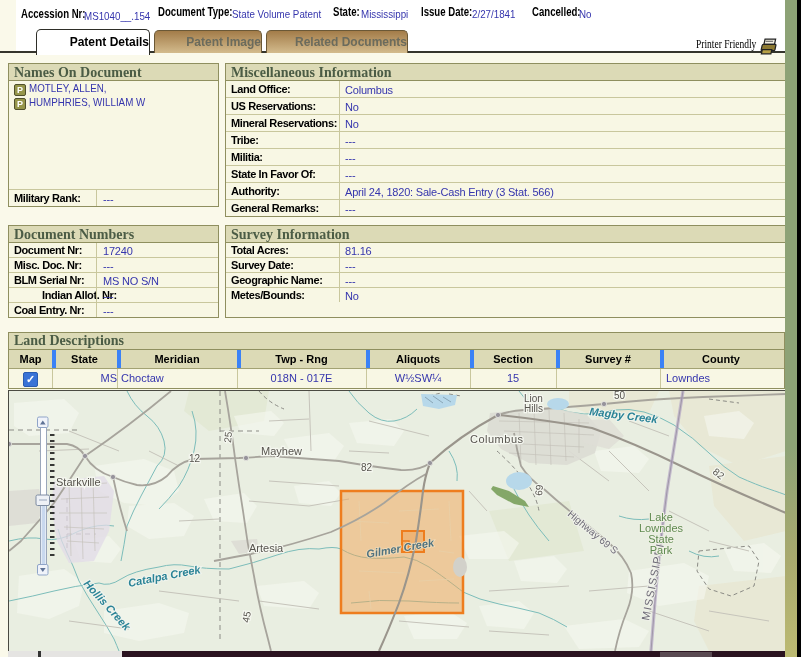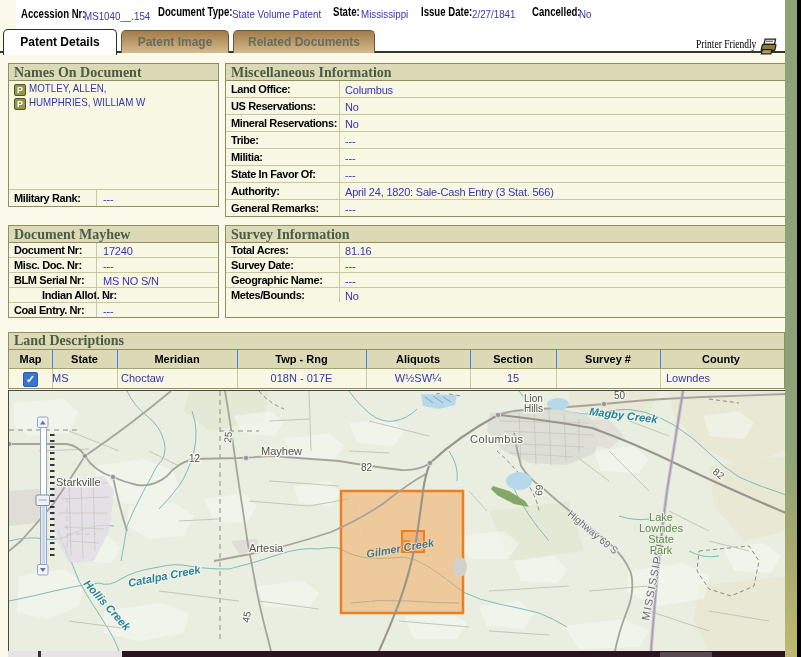--- a/index.html
+++ b/index.html
@@ -5,37 +5,37 @@
 html,body{margin:0;padding:0;width:801px;height:657px;overflow:hidden;
  font-family:"Liberation Sans",sans-serif;background:#fff;}
 #page{position:absolute;top:0;left:0;width:801px;height:657px;background:#faf9ea;}
 .abs{position:absolute;}
 #tophdr{left:16px;top:0;width:785px;height:29px;background:#fff;}
 .hlabel{font-weight:bold;font-size:12px;color:#000;display:inline-block;transform:scaleX(0.8);transform-origin:0 50%;}
 .hval{font-size:11.5px;color:#3535ad;display:inline-block;transform:scaleX(0.85);transform-origin:0 50%;}
 #tabline{left:0;top:51px;width:785px;height:2px;background:#35352d;z-index:0;}
 .tab{top:30px;height:22px;line-height:22px;border:1px solid #6b5836;border-bottom:none;
  border-radius:5px 5px 0 0;background:linear-gradient(#a37c49,#d3bb8d);
- color:#6b6b5c;font-weight:bold;font-size:12px;text-align:center;z-index:1;}
+ color:#6b6b5c;font-weight:bold;font-size:12px;text-align:right;z-index:1;margin-left:33px;}
 #tab1{left:3px;top:29px;width:112px;height:25px;line-height:25px;background:#fff;border:1px solid #2e2e28;border-bottom:none;color:#000;z-index:3;}
 #tab2{left:121px;width:106px;}
 #tab3{left:233px;width:140px;}
 #printer{left:696px;top:36px;font-family:"Liberation Serif",serif;font-size:13px;color:#000;z-index:3;white-space:nowrap;}
 #rstrip{left:785px;top:0;width:16px;height:657px;
  background:linear-gradient(180deg,#8da276 0%,#8da276 68%,#a8a96e 85%,#bcba72 100%);}
 #redge{left:797px;top:0;width:4px;height:657px;background:#010101;}
 .box{background:#f8f7e4;border:1px solid #8f8f5f;}
 .bhead{background:#dcdab6;border-bottom:1px solid #8f8f5f;color:#4b5c45;
  font-family:"Liberation Serif",serif;font-weight:bold;font-size:14px;height:15px;line-height:15px;padding:1px 0 0 5px;}
 .row{position:relative;border-bottom:1px solid #c9c79d;overflow:hidden;}
 .row:last-child{border-bottom:none;}
 .rl{position:absolute;left:5px;top:2px;font-weight:bold;font-size:11px;color:#000;letter-spacing:-0.4px;}
 .rv{position:absolute;top:3px;font-size:11px;color:#3535ad;letter-spacing:-0.2px;}
 .vline{position:absolute;top:0;bottom:0;width:1px;background:#c9c79d;}
-.ldc{text-align:center;border-right:1px solid #3b82f6;top:0;bottom:0;}
+.ldc{text-align:center;border-right:4px solid #3b82f6;top:0;bottom:0;}
 </style>
 </head>
 <body>
 <div id="page">
  <div class="abs" id="tophdr">
   <span class="abs hlabel" style="left:5px;top:7px;">Accession Nr:</span>
   <span class="abs hval" style="left:68px;top:10px;">MS1040__.154</span>
   <span class="abs hlabel" style="left:142px;top:5px;">Document Type:</span>
   <span class="abs hval" style="left:216px;top:8px;">State Volume Patent</span>
   <span class="abs hlabel" style="left:317px;top:5px;">State:</span>
@@ -120,21 +120,21 @@
         <span class="vline" style="left:113px;"></span>
       </div>
   <div class="row" style="height:16px;">
         <span class="rl">General Remarks:</span>
         <span class="rv" style="left:119px;">---</span>
         <span class="vline" style="left:113px;"></span>
       </div>
  </div>
 
  <div class="abs box" style="left:8px;top:225px;width:209px;height:91px;">
-  <div class="bhead">Document Mayhew</div>
+  <div class="bhead">Document Numbers</div>
   <div class="row" style="height:14px;">
         <span class="rl" style="top:1px;">Document Nr:</span>
         <span class="rv" style="left:94px;top:2px;">17240</span>
         <span class="vline" style="left:87px;"></span>
       </div>
   <div class="row" style="height:14px;">
         <span class="rl" style="top:1px;">Misc. Doc. Nr:</span>
         <span class="rv" style="left:94px;top:2px;">---</span>
         <span class="vline" style="left:87px;"></span>
       </div>
@@ -186,21 +186,21 @@
    <span class="abs ldc" style="left:43px;width:65px;">State</span>
    <span class="abs ldc" style="left:108px;width:120px;">Meridian</span>
    <span class="abs ldc" style="left:228px;width:129px;">Twp - Rng</span>
    <span class="abs ldc" style="left:357px;width:104px;">Aliquots</span>
    <span class="abs ldc" style="left:461px;width:86px;">Section</span>
    <span class="abs ldc" style="left:547px;width:104px;">Survey #</span>
    <span class="abs ldc" style="left:651px;width:122px;border-right:none;">County</span>
   </div>
   <div id="lddata" style="position:relative;height:19px;font-size:11px;color:#3535ad;line-height:19px;">
    <span class="abs" style="left:0;width:43px;text-align:center;top:0;"><span style="display:inline-block;width:13px;height:13px;background:#3973d6;border:1px solid #2a5cb0;border-radius:2px;vertical-align:-1px;color:#fff;font-size:11px;line-height:13px;font-weight:bold;">✓</span></span>
-   <span class="abs" style="left:43px;width:65px;text-align:left;">MS</span>
+   <span class="abs" style="left:43px;width:65px;text-align:right;">MS</span>
    <span class="abs" style="left:112px;">Choctaw</span>
    <span class="abs" style="left:228px;width:129px;text-align:center;">018N - 017E</span>
    <span class="abs" style="left:357px;width:104px;text-align:center;">W½SW¼</span>
    <span class="abs" style="left:461px;width:86px;text-align:center;">15</span>
    <span class="abs" style="left:657px;">Lowndes</span>
    <span class="vline" style="left:43px;"></span>
         <span class="vline" style="left:108px;"></span>
    <span class="vline" style="left:228px;"></span>
         <span class="vline" style="left:357px;"></span>
    <span class="vline" style="left:461px;"></span>

